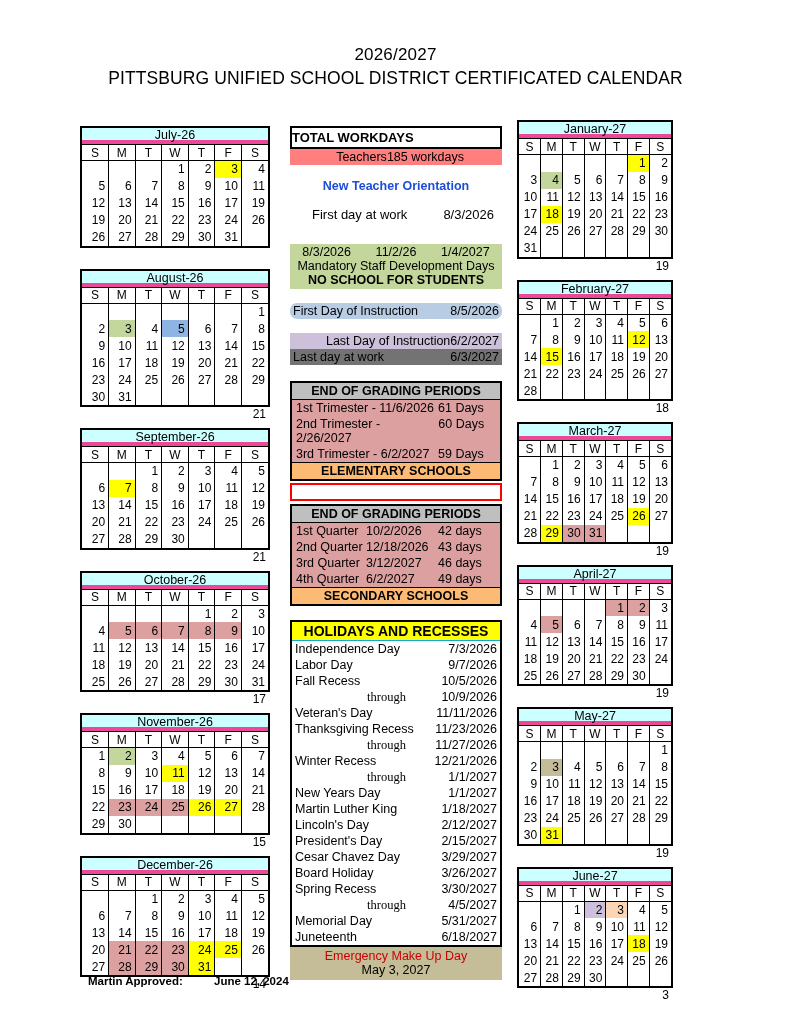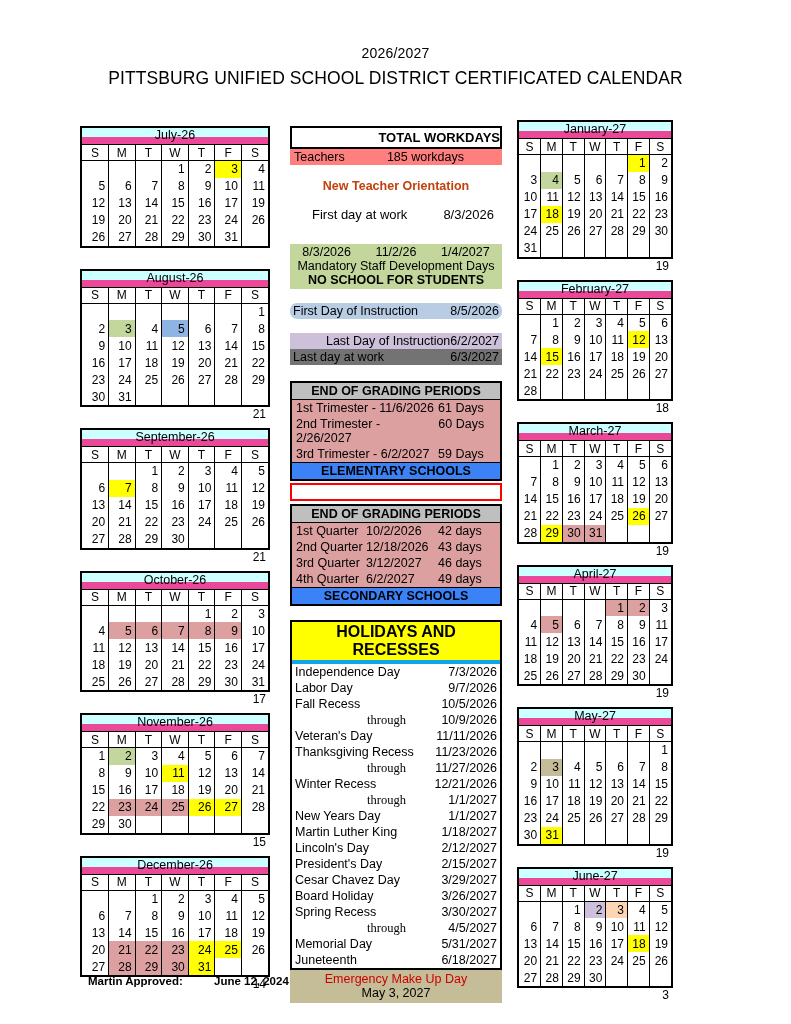--- a/index.html
+++ b/index.html
@@ -10,37 +10,37 @@
     font-family: "Liberation Sans", sans-serif;
     color: #000;
     position: relative;
     overflow: hidden;
   }
   .page { position: relative; width: 791px; height: 1024px; }
 
   
   .title-year {
     position: absolute; top: 45px; left: 0; width: 791px;
-    text-align: center; font-size: 14px; letter-spacing: .2px;
+    text-align: center; font-size: 17px; letter-spacing: .2px;
   }
   .title-main {
     position: absolute; top: 68px; left: 0; width: 791px;
     text-align: center; font-size: 17.5px; letter-spacing: .1px;
   }
 
   
   .col-left  { position: absolute; left: 80px;  top: 126px; width: 190px; }
   .col-mid   { position: absolute; left: 290px; top: 126px; width: 212px; }
   .col-right { position: absolute; left: 517px; top: 120px; width: 156px; }
 
   
   .month { margin-bottom: 6px; position: relative; }
   .month-frame { border: 2px solid #000; background:#fff; }
   .month-title {
-    background: #ccffff; border-bottom: 7px solid #ec4899;
+    background: #ccffff; border-bottom: 4px solid #ec4899;
     text-align: center; font-size: 12.5px; line-height: 15px; height: 16px;
   }
   table.cal { border-collapse: collapse; width: 100%; table-layout: fixed; }
   table.cal td, table.cal th {
     border-left: 1px solid #000; border-right: 1px solid #000;
     font-size: 12px; height: 17px; text-align: right;
     padding: 0 3px 0 0; font-weight: normal;
   }
   table.cal th {
     text-align: center; padding: 0;
@@ -60,31 +60,31 @@
   .c-blue   { background: #8db4e3; }
   .c-pink   { background: #dda0a0; }
   .c-purple { background: #ccc0da; }
   .c-peach  { background: #fcd5b5; }
   .c-tan    { background: #c4bd97; }
 
   
   .panel { margin-bottom: 7px; }
   .box-black { border: 2px solid #000; }
   .hdr-white {
-    text-align:right; font-weight: bold; font-size: 13px;
+    text-align:left; font-weight: bold; font-size: 13px;
     padding: 2px 0; background:#fff;
   }
   .row-red {
     background: #ff7f7f; font-size: 12.5px; padding: 1px 4px;
-    display: flex; justify-content: space-between;
+    display: flex; justify-content: flex-end;
   }
   .row-red .v { padding-right: 34px; }
 
   .orient {
-    text-align: center; color: #c2410c; font-weight: bold;
+    text-align: center; color: #1d4ed8; font-weight: bold;
     font-size: 12.5px; margin-top: 14px;
   }
   .firstday {
     display: flex; justify-content: space-between;
     font-size: 13px; margin-top: 14px; padding: 0 8px 0 22px;
   }
 
   .green-block {
     background: #c3d69b; margin-top: 22px; padding: 1px 0 2px 0;
   }
@@ -101,41 +101,41 @@
   .bar.blue   { background:#b8cce4; margin-top: 14px; border-radius: 7px; }
   .bar.purple { background:#ccc0da; margin-top: 14px; justify-content: flex-end; }
   .bar.peach  { background:#737373; }
 
   .grade-box { border: 2px solid #000; background:#dda0a0; }
   .grade-hdr {
     background:#bfbfbf; text-align:center; font-weight:bold;
     font-size: 12.5px; padding: 1px 0; border-bottom:1px solid #000;
   }
   .grade-ftr {
-    background:#3b82f6; text-align:center; font-weight:bold;
+    background:#fdba74; text-align:center; font-weight:bold;
     font-size: 12.5px; padding: 1px 0; border-top:1px solid #000;
   }
   .grade-row {
     display:flex; font-size: 12.5px; padding: 1px 4px;
   }
   .grade-row .g-name { flex: 1 1 auto; }
   .grade-row .g-date { width: 72px; }
   .grade-row .g-days { width: 58px; text-align: left; }
   .grade-row.tri .g-name { flex: 1 1 auto; }
   .grade-row.tri .g-days { width: 58px; }
 
   .red-gap {
     border: 2px solid #ff0000; background:#fff; height: 18px;
     margin: 2px 0 3px 0;
   }
 
   .hol-box { border: 2px solid #000; background:#fff; }
   .hol-hdr {
     background:#ffff00; text-align:center; font-weight:bold;
-    font-size: 16px; padding: 1px 0; border-bottom: 4px solid #0ea5e9;
+    font-size: 14px; padding: 1px 0; border-bottom: 1px solid #0ea5e9;
   }
   .hol-row {
     display:flex; justify-content: space-between;
     font-size: 12.5px; padding: 0 3px; line-height: 16px; gap: 9px;
   }
   .hol-row.thru { justify-content: flex-end; }
   .hol-row.thru .h-name { margin-right: 14px; font-family: Liberation Serif, serif; }
   .hol-row .h-date { text-align: right; min-width: 68px; }
 
   .emg {

